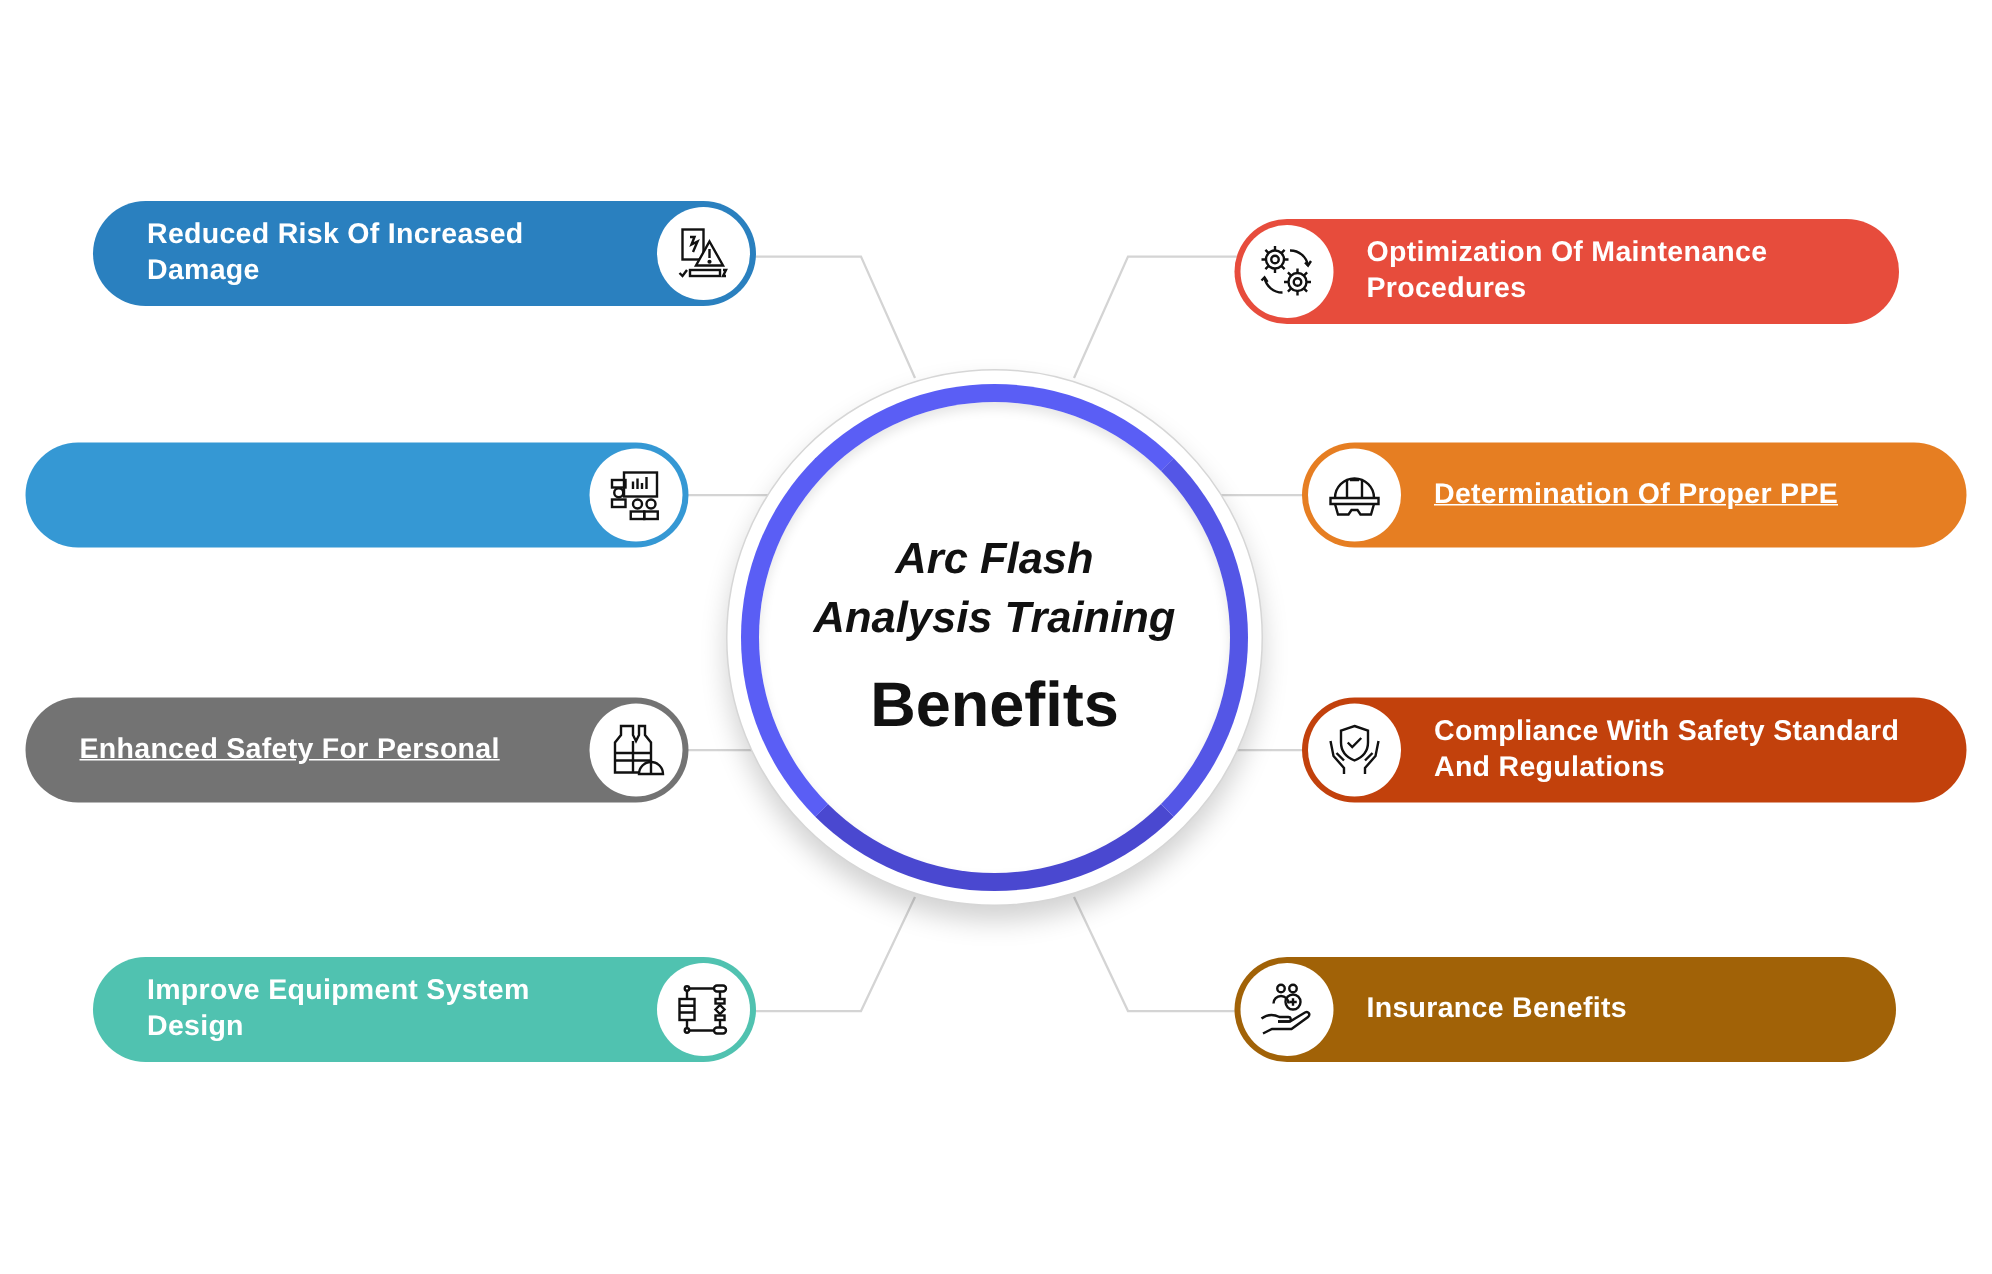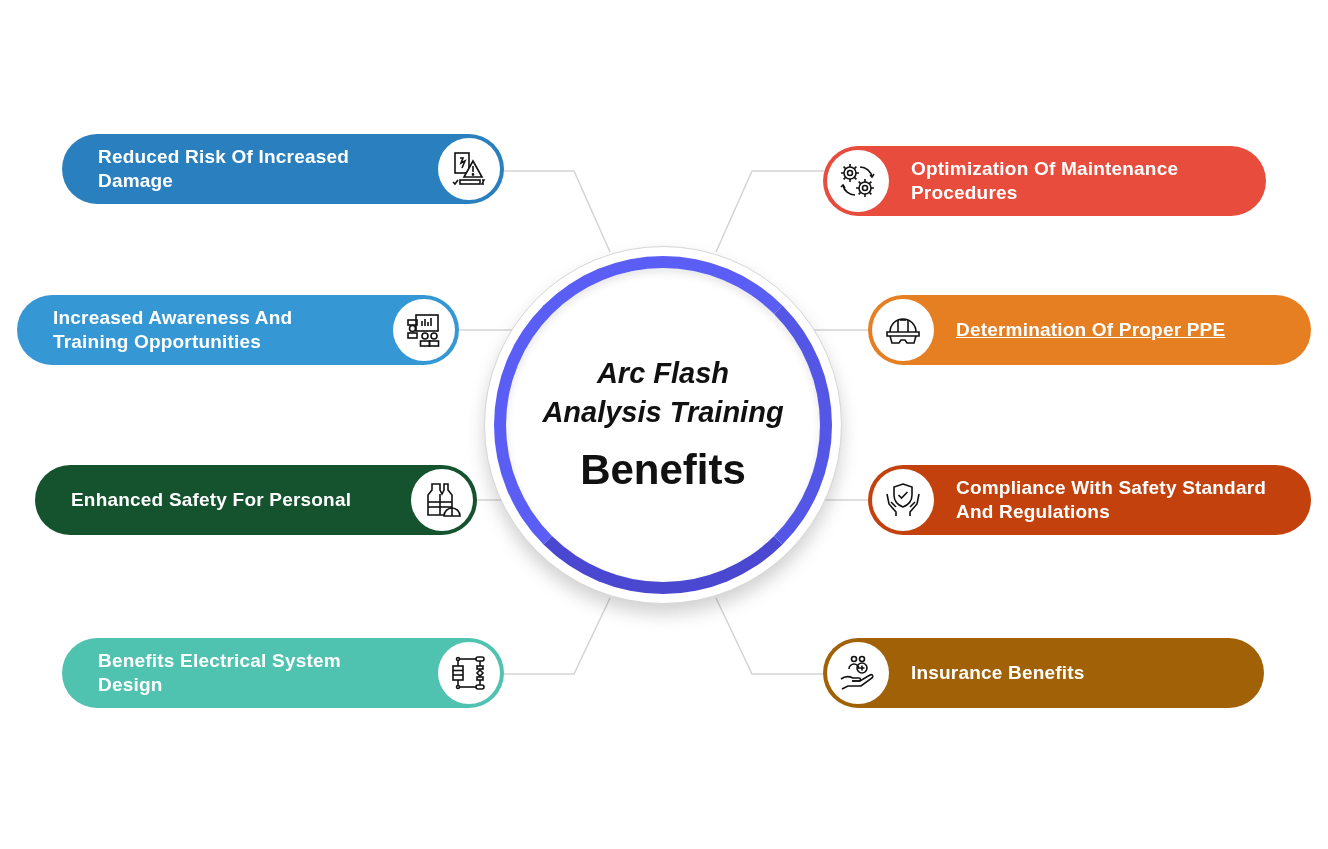--- a/index.html
+++ b/index.html
@@ -61,55 +61,54 @@
         <line x1="24" y1="17" x2="24" y2="23"></line>
         <circle cx="24" cy="25.5" r="0.6" fill="#111"></circle>
       <path d="M4 33l2 2 3-4"></path>
         <rect x="11" y="31" width="20" height="4"></rect>
         <path d="M33 31l2 0-2 4 2 0"></path>
     </svg>
   </div>
 </div>
 
 <div class="pill left" style="left:17px; top:295px; width:442px; background:#3598d4;">
-  <div class="label">Increased Awareness And Training Opportunities</div>
   <div class="icon-wrap">
     <svg viewBox="0 0 40 40" fill="none" stroke="#111" stroke-width="1.6">
       <rect x="12" y="5" width="22" height="16"></rect>
         <line x1="18" y1="16" x2="18" y2="11"></line>
         <line x1="21" y1="16" x2="21" y2="9"></line>
         <line x1="24" y1="16" x2="24" y2="12"></line>
         <line x1="27" y1="16" x2="27" y2="8"></line>
       <rect x="4" y="10" width="9" height="5"></rect>
         <circle cx="8.5" cy="18.5" r="3"></circle>
         <rect x="4" y="23" width="9" height="5"></rect>
       <circle cx="21" cy="26" r="3"></circle>
         <circle cx="30" cy="26" r="3"></circle>
         <rect x="16.5" y="31" width="9" height="5"></rect>
         <rect x="25.5" y="31" width="9" height="5"></rect>
     </svg>
   </div>
 </div>
 
-<div class="pill left" style="left:35px; top:465px; width:442px; background:#14532d;">
+<div class="pill left" style="left:17px; top:465px; width:442px; background:#737373;text-decoration:underline;">
   <div class="label">Enhanced Safety For Personal</div>
   <div class="icon-wrap">
     <svg viewBox="0 0 40 40" fill="none" stroke="#111" stroke-width="1.6">
       <path d="M10 4v6l-4 5v20h24V15l-4-5V4h-4v6l-2 4-2-4V4z"></path>
         <line x1="6" y1="22" x2="30" y2="22"></line>
         <line x1="6" y1="27" x2="30" y2="27"></line>
         <line x1="18" y1="14" x2="18" y2="35"></line>
       <path d="M22 36a8 8 0 0 1 16 0z" fill="#fff"></path>
         <line x1="30" y1="28" x2="30" y2="36"></line>
     </svg>
   </div>
 </div>
 
 <div class="pill left" style="left:62px; top:638px; width:442px; background:#50c2b0;">
-  <div class="label">Benefits Electrical System Design</div>
+  <div class="label">Improve Equipment System Design</div>
   <div class="icon-wrap">
     <svg viewBox="0 0 40 40" fill="none" stroke="#111" stroke-width="1.6">
       <rect x="4" y="13" width="10" height="14"></rect>
         <line x1="4" y1="17.5" x2="14" y2="17.5"></line>
         <line x1="4" y1="22" x2="14" y2="22"></line>
       <circle cx="9" cy="6" r="1.5"></circle>
         <circle cx="9" cy="34" r="1.5"></circle>
         <line x1="9" y1="7.5" x2="9" y2="13"></line>
         <line x1="9" y1="27" x2="9" y2="32.5"></line>
       <line x1="10.5" y1="6" x2="27" y2="6"></line>

